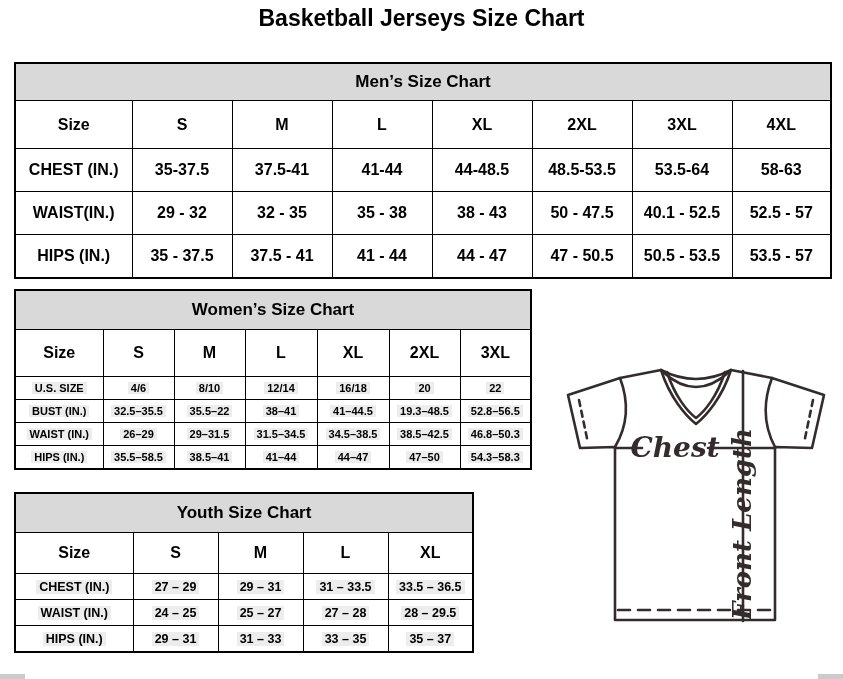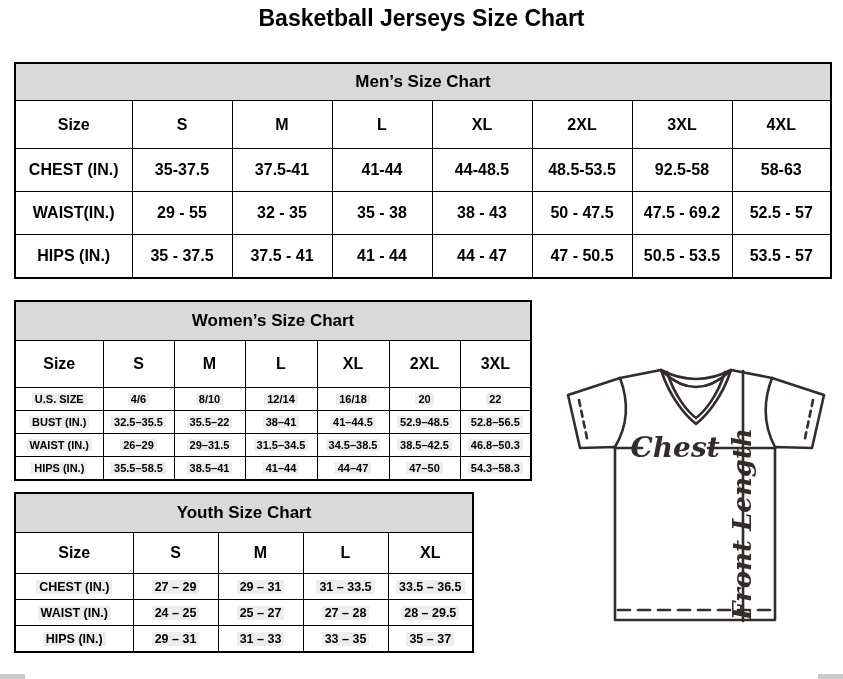--- a/index.html
+++ b/index.html
@@ -16,21 +16,21 @@
     border:1px solid #000; text-align:center; vertical-align:middle;
     font-weight:bold; padding:0; overflow:hidden; white-space:nowrap;
   }
   .title-cell { background:#d9d9d9; font-size:17px; }
   
   #mens-table  { left:14px; top:62px;  width:816px; }
   #mens-table  .title-cell { height:36px; }
   #mens-table  th.colhead  { height:47px; font-size:16px; }
   #mens-table  td.cell     { height:42px; font-size:16px; }
   
-  #womens-table { left:14px; top:300px; width:516px; }
+  #womens-table { left:14px; top:289px; width:516px; }
   #womens-table .title-cell { height:38px; }
   #womens-table th.colhead  { height:46px; font-size:16px; }
   #womens-table td.cell     { height:22px; font-size:11px; }
   
   #youth-table { left:14px; top:492px; width:458px; }
   #youth-table .title-cell { height:38px;margin-top:40px; }
   #youth-table th.colhead  { height:40px; font-size:16px; }
   #youth-table td.cell     { height:25px; font-size:12.5px; }
   .hl { background:#ededed; padding:0 3px; }
   
@@ -71,31 +71,31 @@
     <th class="colhead">3XL</th>
     <th class="colhead">4XL</th>
   </tr>
   <tr>
     <td class="cell">CHEST (IN.)</td>
     <td class="cell">35-37.5</td>
     <td class="cell">37.5-41</td>
     <td class="cell">41-44</td>
     <td class="cell">44-48.5</td>
     <td class="cell">48.5-53.5</td>
-    <td class="cell">92.5-58</td>
+    <td class="cell">53.5-64</td>
     <td class="cell">58-63</td>
   </tr>
   <tr>
     <td class="cell">WAIST(IN.)</td>
-    <td class="cell">29 - 55</td>
+    <td class="cell">29 - 32</td>
     <td class="cell">32 - 35</td>
     <td class="cell">35 - 38</td>
     <td class="cell">38 - 43</td>
     <td class="cell">50 - 47.5</td>
-    <td class="cell">47.5 - 69.2</td>
+    <td class="cell">40.1 - 52.5</td>
     <td class="cell">52.5 - 57</td>
   </tr>
   <tr>
     <td class="cell">HIPS (IN.)</td>
     <td class="cell">35 - 37.5</td>
     <td class="cell">37.5 - 41</td>
     <td class="cell">41 - 44</td>
     <td class="cell">44 - 47</td>
     <td class="cell">47 - 50.5</td>
     <td class="cell">50.5 - 53.5</td>
@@ -135,21 +135,21 @@
     <td class="cell"><span class="hl">16/18</span></td>
     <td class="cell"><span class="hl">20</span></td>
     <td class="cell"><span class="hl">22</span></td>
   </tr>
   <tr>
     <td class="cell"><span class="hl">BUST (IN.)</span></td>
     <td class="cell"><span class="hl">32.5–35.5</span></td>
     <td class="cell"><span class="hl">35.5–22</span></td>
     <td class="cell"><span class="hl">38–41</span></td>
     <td class="cell"><span class="hl">41–44.5</span></td>
-    <td class="cell"><span class="hl">52.9–48.5</span></td>
+    <td class="cell"><span class="hl">19.3–48.5</span></td>
     <td class="cell"><span class="hl">52.8–56.5</span></td>
   </tr>
   <tr>
     <td class="cell"><span class="hl">WAIST (IN.)</span></td>
     <td class="cell"><span class="hl">26–29</span></td>
     <td class="cell"><span class="hl">29–31.5</span></td>
     <td class="cell"><span class="hl">31.5–34.5</span></td>
     <td class="cell"><span class="hl">34.5–38.5</span></td>
     <td class="cell"><span class="hl">38.5–42.5</span></td>
     <td class="cell"><span class="hl">46.8–50.3</span></td>

